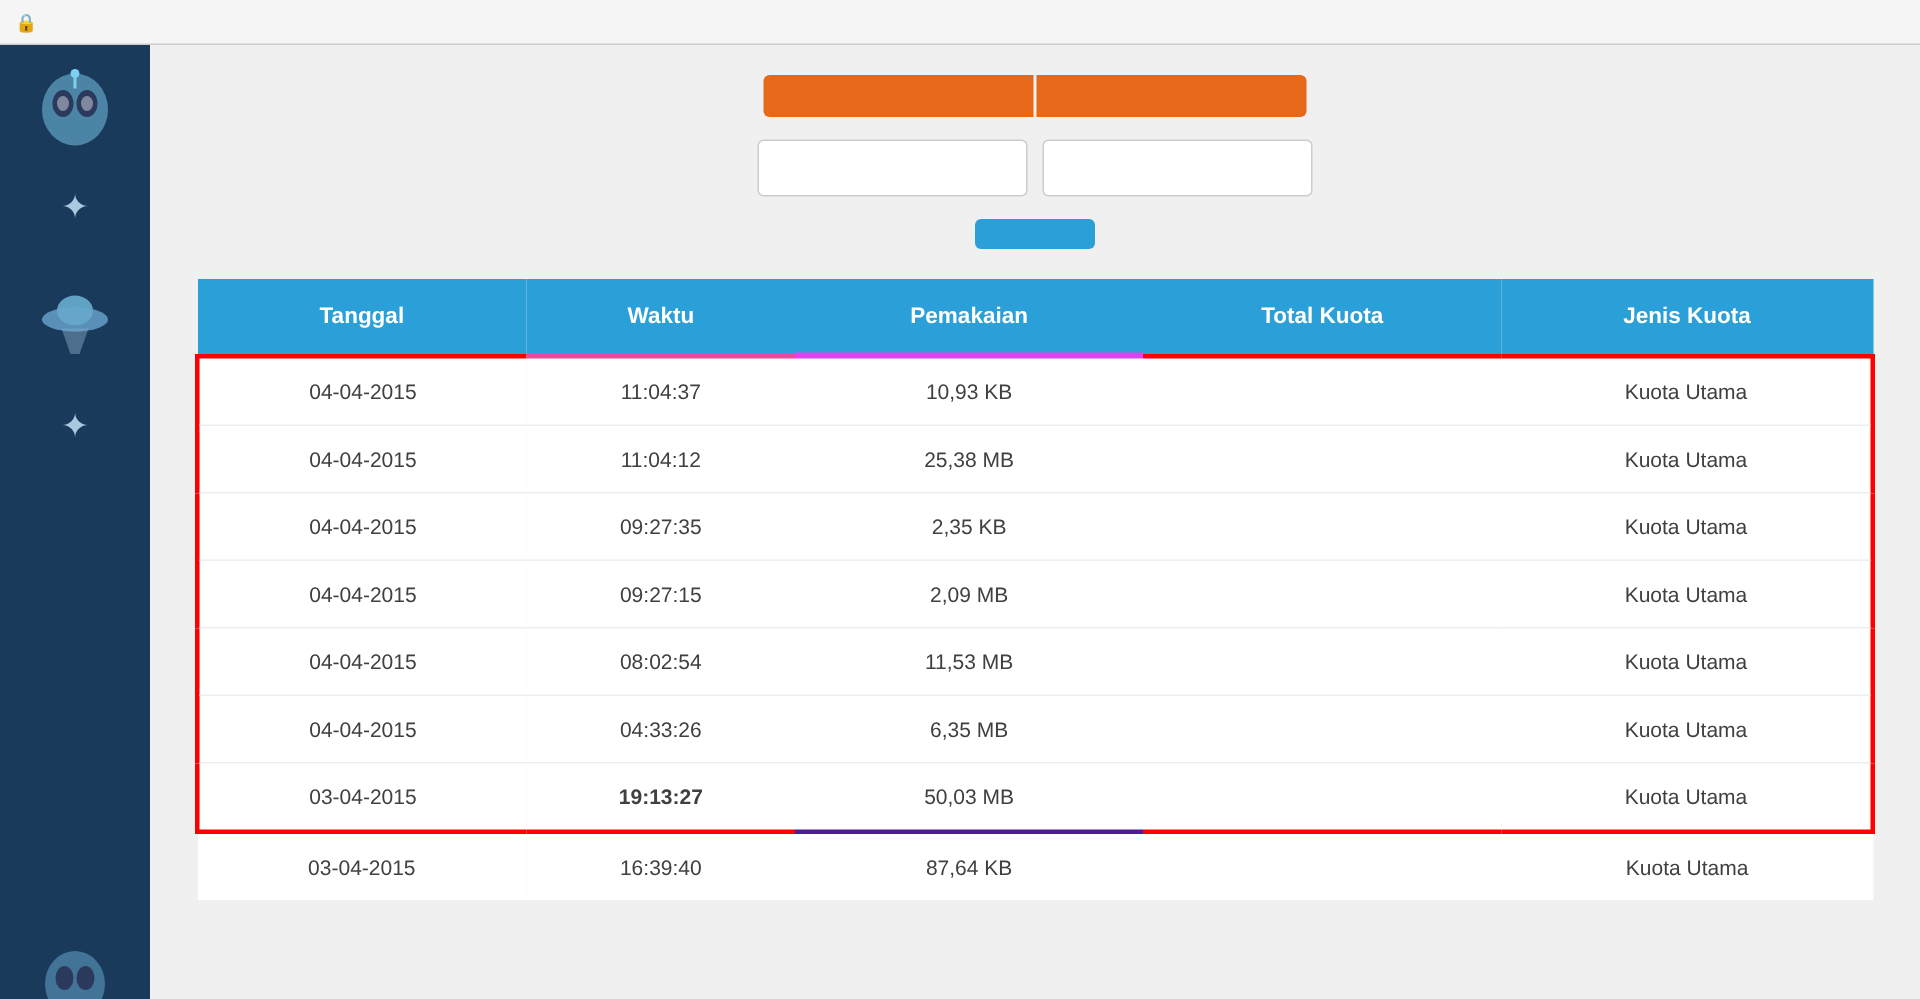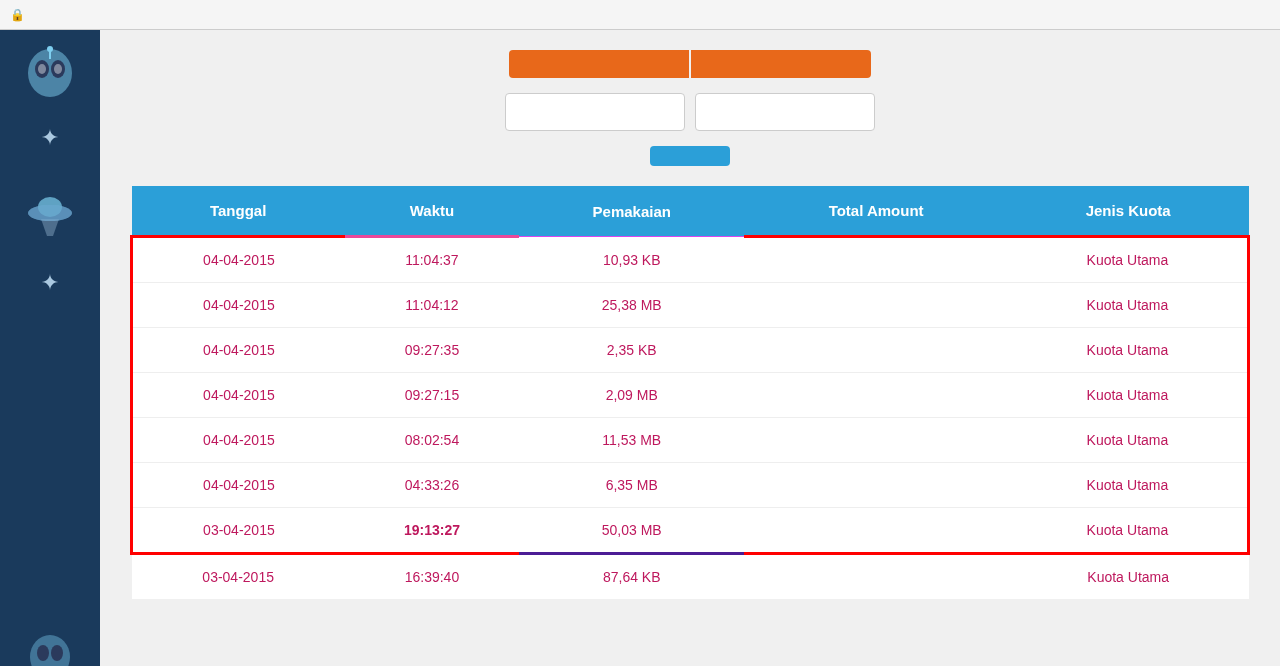--- a/index.html
+++ b/index.html
@@ -100,21 +100,21 @@
       color: white;
       padding: 16px 10px;
       text-align: center;
       font-size: 15px;
       font-weight: bold;
     }
     .data-table tbody tr td {
       padding: 14px 10px;
       text-align: center;
       font-size: 14px;
-      color: #be185d;
+      color: #404040;
       background: white;
       border-bottom: 1px solid #eee;
     }
     .data-table tbody tr:last-child td {
       border-bottom: none;
     }
 
     
     .browser-bar {
       position: fixed;
@@ -206,29 +206,29 @@
       <button class="search-btn"></button>
     </div>
 
     <div class="table-wrapper">
       <table class="data-table">
         <thead>
           <tr>
             <th>Tanggal</th>
             <th>Waktu</th>
             <th>Pemakaian</th>
-            <th>Total Amount</th>
+            <th>Total Kuota</th>
             <th>Jenis Kuota</th>
           </tr>
         </thead>
         <tbody id="table-body">
         <tr>
               <td style="border-left: 3px solid red;border-top: 3px solid red;">04-04-2015</td>
               <td style="border-top: 3px solid #ec4899;">11:04:37</td>
-              <td style="border-top: 1px solid #d946ef;">10,93 KB</td>
+              <td style="border-top: 4px solid #d946ef;">10,93 KB</td>
               <td style="border-top: 3px solid red;"></td>
               <td style="border-right: 3px solid red;border-top: 3px solid red;">Kuota Utama</td>
             </tr>
             <tr>
               <td style="border-left: 3px solid red;">04-04-2015</td>
               <td>11:04:12</td>
               <td>25,38 MB</td>
               <td></td>
               <td style="border-right: 3px solid red;">Kuota Utama</td>
             </tr>

